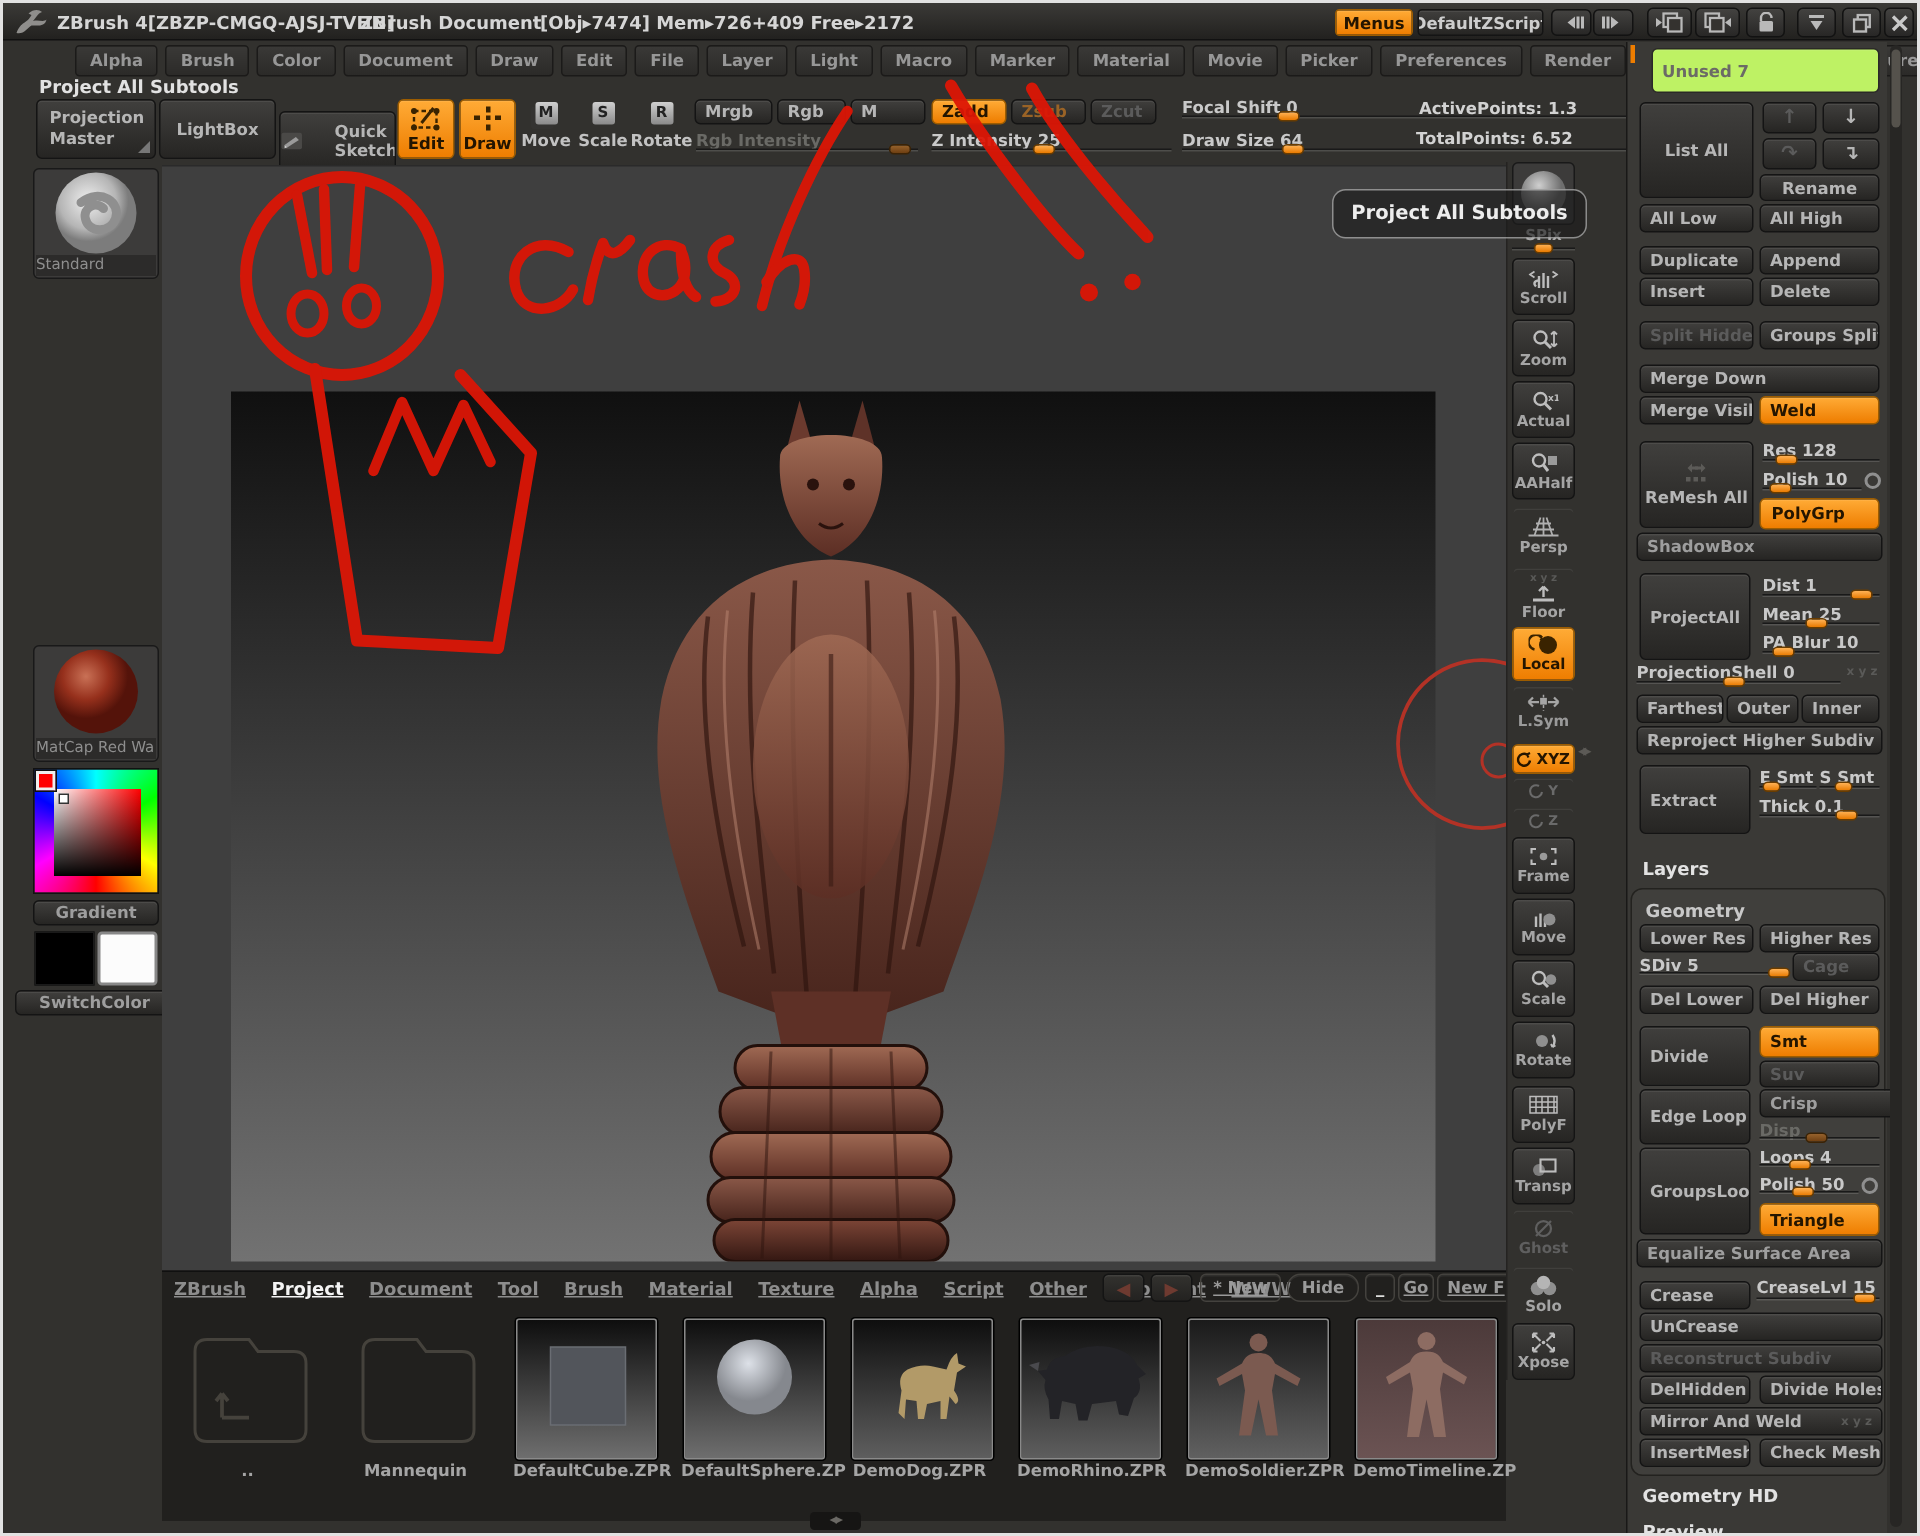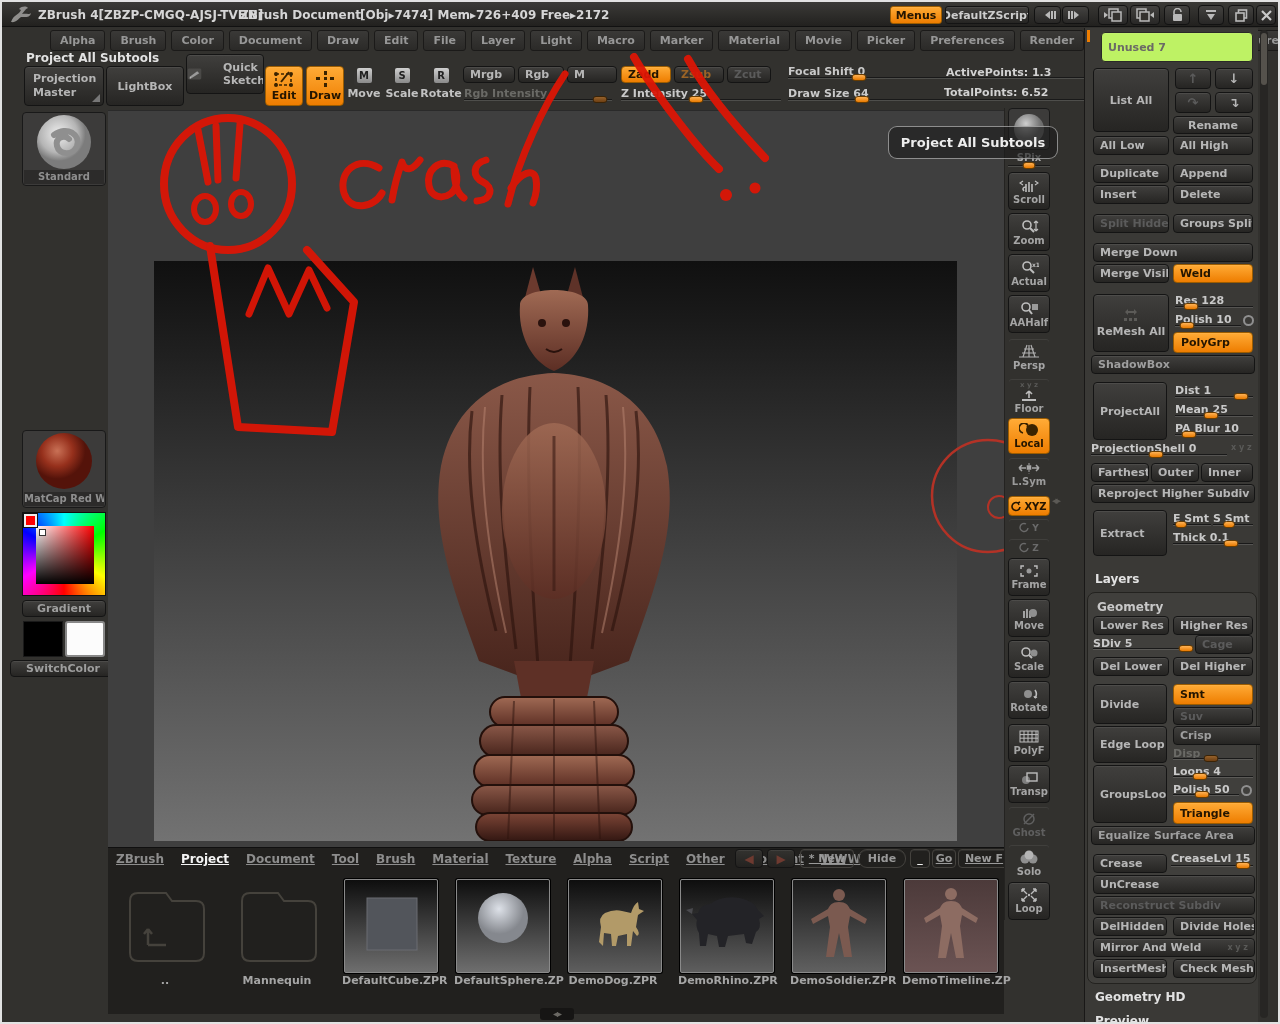--- a/index.html
+++ b/index.html
@@ -18,21 +18,21 @@
 .sl .hd.br{background:linear-gradient(#96622c,#6e3f12);border-color:#3a2306}
 .sl .sml{position:absolute;left:0;top:0;font-size:11px}
 .ring{position:absolute;width:11px;height:11px;border:2px solid #8f8f8f;border-radius:50%}
 .menu-b{padding:3px 9px;background:linear-gradient(#3a3937,#2b2a28);border:1px solid #1b1a19;border-radius:3px;color:#979797;font-size:11px;font-weight:bold;white-space:nowrap}
 .tab{font-size:12px;font-weight:bold;color:#8d8d8d;text-decoration:underline;white-space:nowrap}
 .tab.act{color:#f4f4f4}
 .tcell{position:absolute;width:94px;height:94px;border-radius:2px;overflow:hidden}
 .tfile{border:1px solid #8a8a8a;box-shadow:0 0 0 1px #000}
 .tlab{position:absolute;font-size:11px;font-weight:bold;color:#a5a5a5;text-align:center;white-space:nowrap}
 .sthumb{position:absolute;background:#3c3b3a;border:1px solid #191919;border-radius:4px;overflow:hidden}
-.slab{position:absolute;left:1px;right:1px;bottom:1px;height:14px;line-height:14px;text-align:center;font-size:10px;font-weight:bold;color:#8e8e8e;background:rgba(15,15,15,.35);white-space:nowrap;overflow:hidden}
+.slab{position:absolute;left:1px;right:1px;bottom:1px;height:14px;line-height:14px;font-size:10px;font-weight:normal;color:#8e8e8e;background:rgba(15,15,15,.35);white-space:nowrap;overflow:hidden}
 .wbtn{position:absolute;display:flex;align-items:center;justify-content:center;background:linear-gradient(#434240,#282726);border:1px solid #121212;border-radius:4px}
 .dimtx{position:absolute;font-size:8px;font-weight:bold;color:#5a5a58;white-space:nowrap}
 svg{display:block}
 </style>
 </head>
 <body>
 
 <div id="win">
 
   <div class="abs" style="left:0;top:0;width:1276px;height:25px;background:linear-gradient(#3b3a37,#22211f);border-bottom:1px solid #111">
@@ -122,21 +122,21 @@
 
   </div>
 
   <span class="hdr" style="left:24px;top:49px">Project All Subtools</span>
 
   <div class="b col" style="left:22px;top:64px;width:80px;height:40px;align-items:flex-start;padding-left:8px">
     <span style="width:62px;white-space:normal;line-height:1.25;text-align:left">Projection Master</span>
     <span class="abs" style="right:3px;bottom:3px;width:0;height:0;border-left:8px solid transparent;border-bottom:8px solid #777"></span>
   </div>
   <div class="b" style="left:104px;top:64px;width:78px;height:40px">LightBox</div>
-  <div class="b" style="left:184px;top:52px;width:78px;height:40px;gap:21px">
+  <div class="b" style="left:184px;top:72px;width:78px;height:40px;gap:21px">
     <svg width="22" height="18" viewBox="0 0 22 18">
         <rect x="1" y="1" width="20" height="16" rx="2" fill="#4a4947"></rect>
         <path d="M4,13 L15,5 L18,8 L7,15 Z" fill="#9a9a9a"></path>
         <path d="M4,13 L7,15 L4,16 Z" fill="#cfcfcf"></path>
       </svg>
     <span style="width:40px;white-space:normal;line-height:1.2;text-align:left">Quick Sketch</span>
   </div>
   <div class="b o col" style="left:263px;top:64px;width:38px;height:40px">
     <svg width="22" height="18" viewBox="0 0 22 18">
         <rect x="3" y="4" width="15" height="11" fill="none" stroke="#3a2300" stroke-width="1.6" stroke-dasharray="3,2"></rect>
@@ -498,21 +498,21 @@
         </svg>
       <span style="font-size:10px">Solo</span>
     </div>
     <div class="b col" style="left:3px;top:774px;width:42px;height:38px;color:#a5a5a5">
       <svg width="20" height="14" viewBox="0 0 20 14">
           <g stroke="#bdbdbd" stroke-width="1.4" fill="none">
             <path d="M8,6 L3,1 M3,1 v3 M3,1 h3 M12,6 L17,1 M17,1 v3 M17,1 h-3 M8,8 L3,13 M3,13 v-3 M3,13 h3 M12,8 L17,13 M17,13 v-3 M17,13 h-3"></path>
           </g>
           <circle cx="10" cy="7" r="1.2" fill="#bdbdbd"></circle>
         </svg>
-      <span style="font-size:10px">Loop</span>
+      <span style="font-size:10px">Xpose</span>
     </div>
   </div>
 
   <span class="abs" style="left:1050px;top:492px;color:#5c5a56;font-size:11px;letter-spacing:-2px">◂▸</span>
 
   <div class="abs" style="left:1082px;top:26px;width:174px;height:996px;background:#3a3936;border-left:1px solid #191817">
     <span class="abs" style="left:2px;top:2px;width:3px;height:12px;background:#ee7d00"></span>
     <div class="b left dm" style="left:16px;top:4px;width:152px;height:30px;background:#bef264;border-color:#2a2927;color:#6b6a66">Unused 7</div>
 
     <div class="b" style="left:8px;top:40px;width:76px;height:64px">List All</div>

